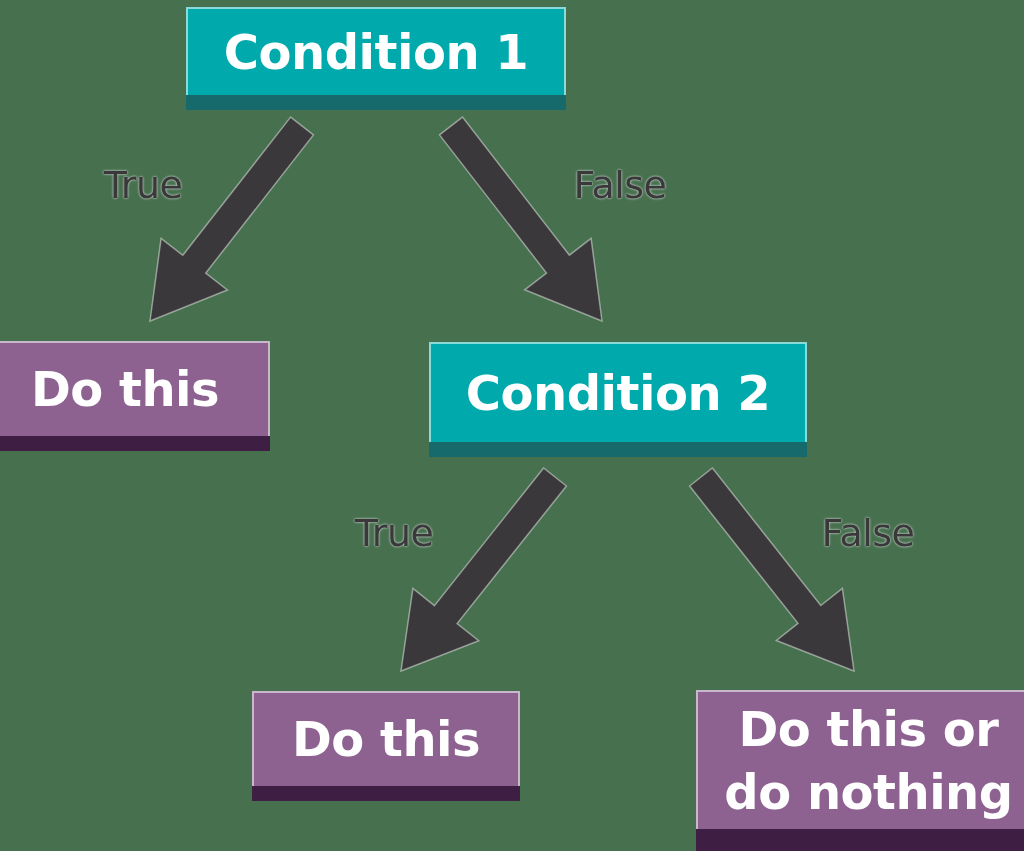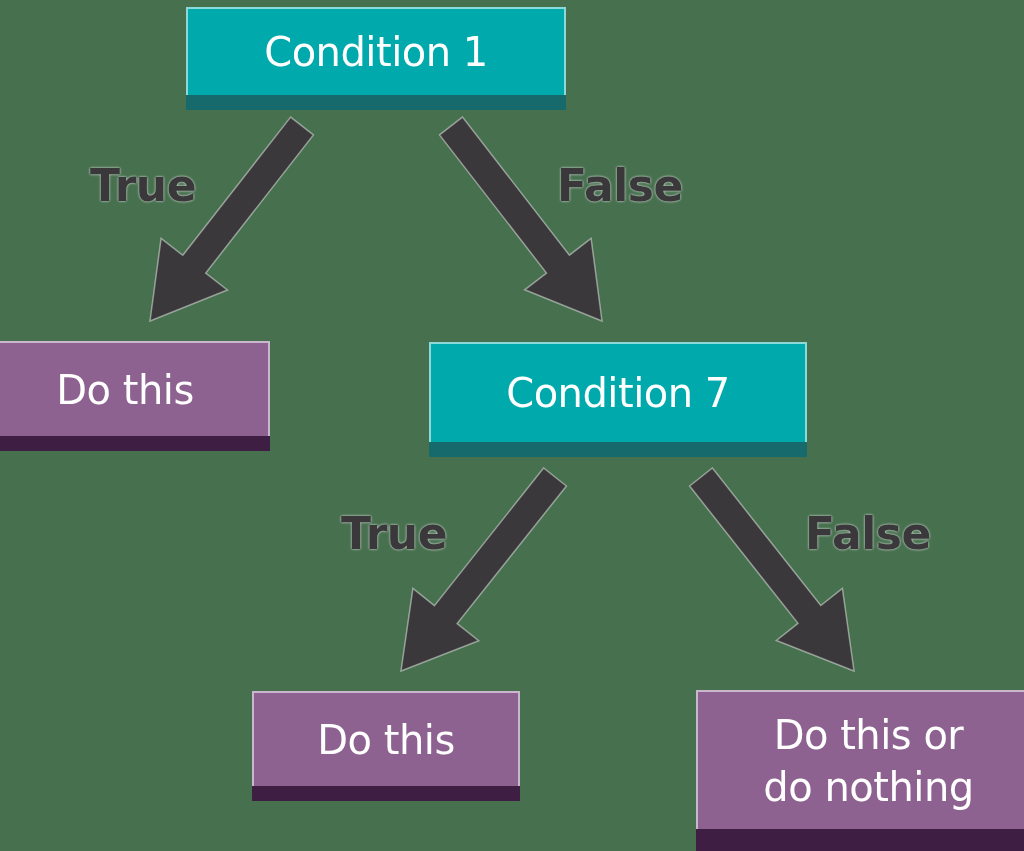--- a/index.html
+++ b/index.html
@@ -37,22 +37,22 @@
     border-bottom:none;
     text-align:center;
   }
   .node.condition .node-fill{background:var(--condition-fill);}
   .node.condition .node-strip{background:var(--condition-shadow);}
   .node.action .node-fill{background:var(--action-fill);}
   .node.action .node-strip{background:var(--action-shadow);}
   .node-strip{width:100%;height:15px;}
   .node-label{
     color:var(--node-text);
-    font-weight:400;
-    font-size:40px;
+    font-weight:700;
+    font-size:48px;
     letter-spacing:-0.5px;
     line-height:1.3;
     white-space:pre-line;
   }
   
   #node-condition-1{left:186px;top:7px;width:380px;}
   #node-condition-1 .node-fill{height:88px;}
   #node-do-this-1{left:-18px;top:341px;width:288px;}
   #node-do-this-1 .node-fill{height:95px;border-left:none;}
   #node-condition-2{left:429px;top:342px;width:378px;}
@@ -60,22 +60,22 @@
   #node-do-this-2{left:252px;top:691px;width:268px;}
   #node-do-this-2 .node-fill{height:95px;}
   #node-do-that{left:696px;top:690px;width:345px;}
   #node-do-that .node-fill{height:139px;}
   #node-do-that .node-strip{height:26px;}
   
   .edge-label{
     position:absolute;
     transform:translate(-50%,-50%);
     color:var(--label-text);
-    font-weight:700;
-    font-size:44px;
+    font-weight:400;
+    font-size:38px;
     letter-spacing:-0.5px;
     white-space:nowrap;
     text-shadow:0 0 2px rgba(255,255,255,0.65),0 0 3px rgba(255,255,255,0.45);
   }
   #label-true-1{left:143px;top:185px;}
   #label-false-1{left:620px;top:185px;}
   #label-true-2{left:394px;top:533px;}
   #label-false-2{left:868px;top:533px;}
 </style>
 </head>
@@ -99,21 +99,21 @@
 
   <div class="node action" id="node-do-this-1">
     <div class="node-fill">
       <span class="node-label">Do this</span>
     </div>
     <div class="node-strip"></div>
   </div>
 
   <div class="node condition" id="node-condition-2">
     <div class="node-fill">
-      <span class="node-label">Condition 7</span>
+      <span class="node-label">Condition 2</span>
     </div>
     <div class="node-strip"></div>
   </div>
 
   <div class="node action" id="node-do-this-2">
     <div class="node-fill">
       <span class="node-label">Do this</span>
     </div>
     <div class="node-strip"></div>
   </div>

